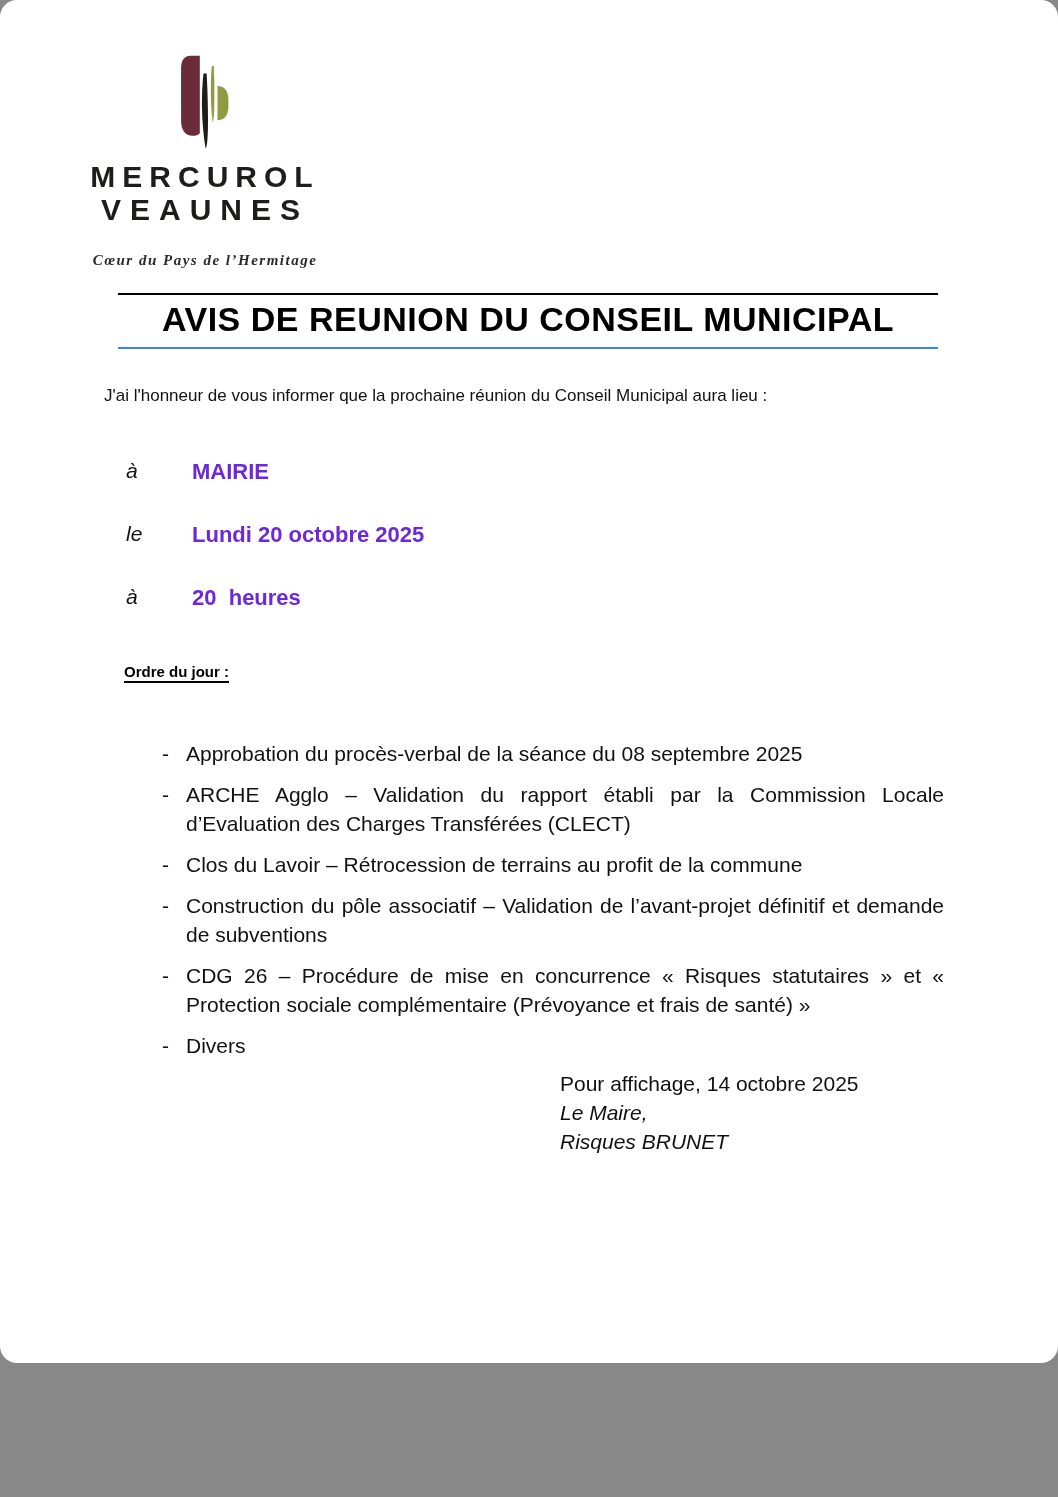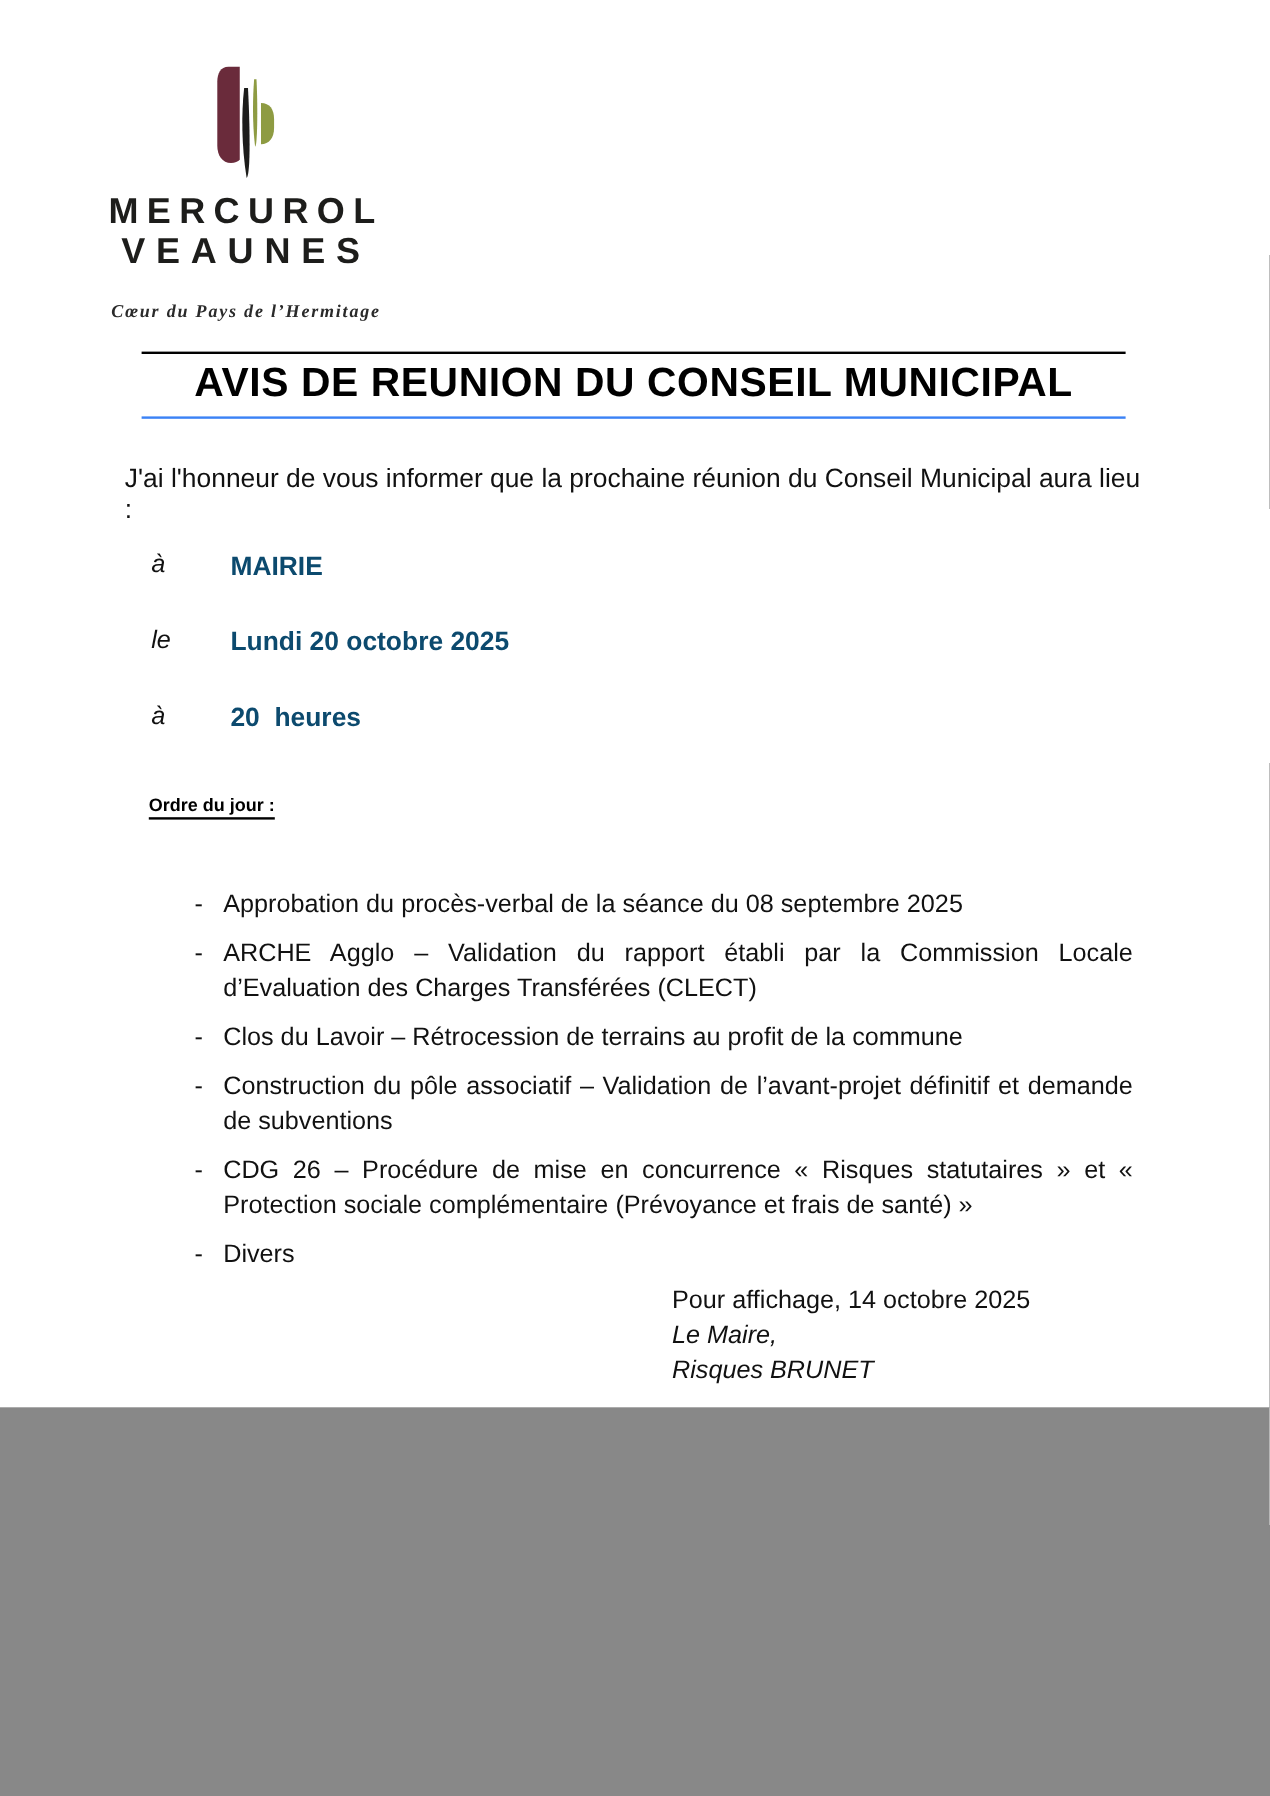--- a/index.html
+++ b/index.html
@@ -1,25 +1,26 @@
 <!DOCTYPE html>
 <html><head>
 <meta charset="utf-8">
 <style>
   * { margin: 0; padding: 0; box-sizing: border-box; }
   html, body { background: #888; }
   .page {
     position: relative;
     width: 1058px;
-    height: 1173px;
+    height: 1363px;
     background: #ffffff;
     margin: 0 auto;
     font-family: "Liberation Sans", sans-serif;
     color: #1a1a1a;
     overflow: hidden;
+    border-radius: 17px;
   }
 
   
   .logo-block {
     position: absolute;
     left: 72px;
     top: 52px;
     width: 266px;
     text-align: center;
   }
@@ -67,21 +68,21 @@
     color: #000;
     white-space: nowrap;
   }
 
   
   .intro {
     position: absolute;
     left: 104px;
     top: 386px;
     width: 850px;
-    font-size: 22px;
+    font-size: 17px;
     color: #111;
   }
 
   
   .details {
     position: absolute;
     left: 126px;
     top: 459px;
     width: 600px;
   }
@@ -89,21 +90,21 @@
   .detail-label {
     width: 66px;
     font-style: italic;
     font-size: 21px;
     color: #111;
     flex: 0 0 66px;
   }
   .detail-value {
     font-size: 22px;
     font-weight: bold;
-    color: #0c4a6e;
+    color: #6d28d9;
     white-space: pre-wrap;
   }
 
   
   .agenda-heading {
     position: absolute;
     left: 124px;
     top: 663px;
     font-size: 15px;
     font-weight: bold;

